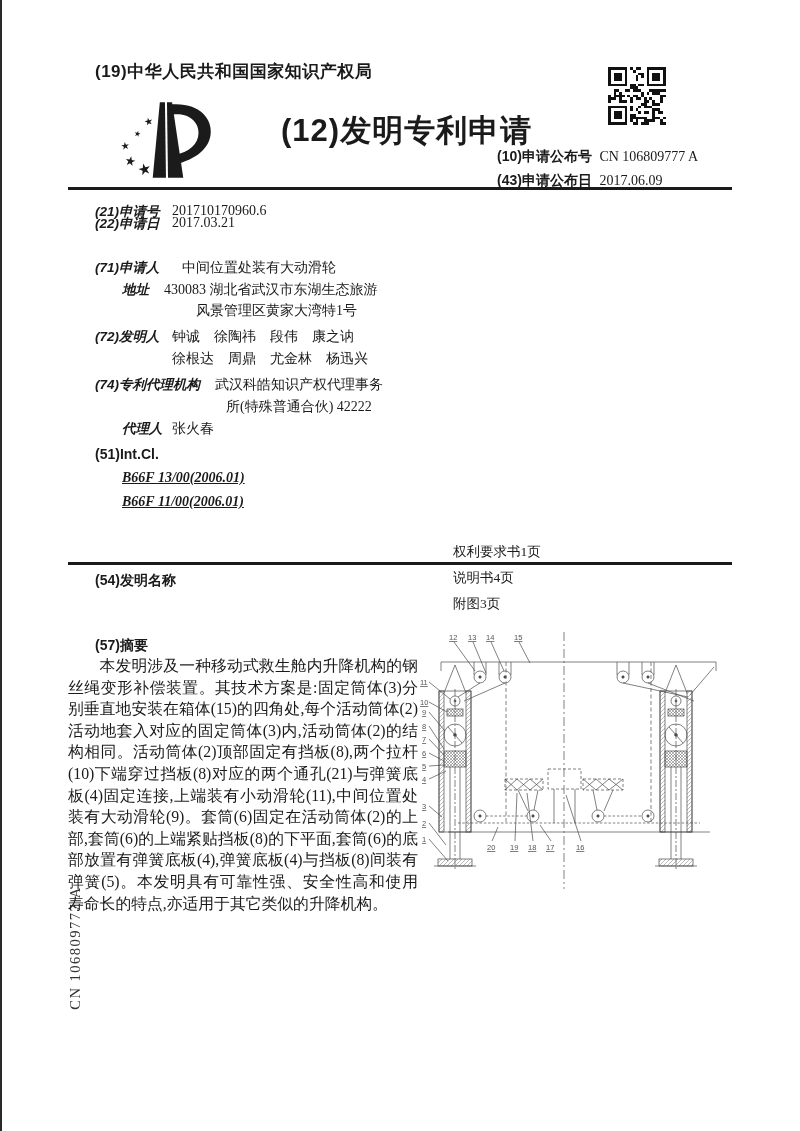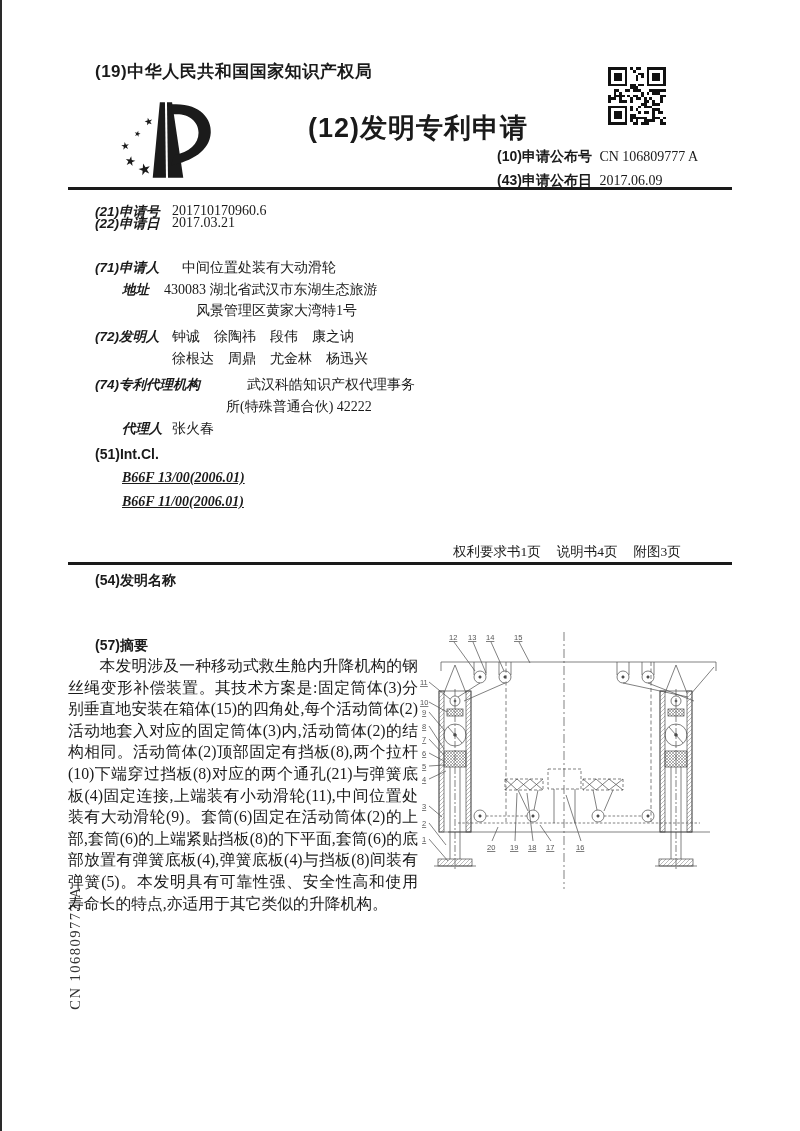--- a/index.html
+++ b/index.html
@@ -6,33 +6,33 @@
   .page{
     position:relative;width:800px;height:1131px;background:#ffffff;
     font-family:"Liberation Serif",serif;color:#1a1a1a;overflow:hidden;
     box-shadow:0 0 6px rgba(0,0,0,.25);
   }
   .edge-line{position:absolute;left:0;top:0;width:2px;height:1131px;background:#2a2a2a;}
   .abs{position:absolute;}
   .lbl{font-family:"Liberation Sans",sans-serif;font-weight:bold;}
   .val{font-family:"Liberation Serif",serif;}
   .office{left:95px;top:60px;font-size:17px;letter-spacing:.5px;}
-  .doc-type{left:308px;top:110px;font-size:27px;letter-spacing:1px;}
+  .doc-type{left:281px;top:110px;font-size:31px;letter-spacing:1px;}
   .qr{left:608px;top:67px;width:58px;height:58px;}
   .logo{left:112px;top:96px;width:112px;height:92px;}
   .pub-line{font-size:14px;white-space:nowrap;}
   .pub-1{left:497px;top:148px;}
   .pub-2{left:497px;top:172px;}
   .pub-line .val{margin-left:4px;}
   .rule{position:absolute;background:#1a1a1a;height:2.5px;}
   .rule-1{left:68px;top:187px;width:664px;}
   .rule-2{left:68px;top:562px;width:664px;}
   .row{font-size:14px;white-space:nowrap;}
   .row .lbl{font-size:13.5px;font-style:italic;}
-  .pages-info{left:453px;top:543px;font-size:13.5px;display:flex;gap:16px;}
+  .pages-info{left:453px;top:543px;font-size:13.5px;display:flex;gap:8px;flex-direction:column;}
   .sec-label{font-size:14px;}
   .invention-title{left:68px;top:593px;width:332px;font-size:16px;line-height:21.5px;text-indent:2em;text-align:justify;}
   .abstract{left:68px;top:655px;width:350px;font-size:15.8px;line-height:21.6px;text-indent:2em;text-align:justify;}
   .side-code{
     left:-49px;top:939px;width:250px;height:18px;
     font-size:14.5px;letter-spacing:1.5px;color:#333;text-align:center;
     transform:rotate(-90deg);transform-origin:center;white-space:nowrap;
   }
   .figure{left:418px;top:627px;width:322px;height:268px;}
   .plbl{font-family:"Liberation Sans",sans-serif;font-size:7.5px;fill:#555;text-decoration:underline;}
@@ -220,21 +220,21 @@
     <span class="val abs" style="left:42px;top:0;">430083 湖北省武汉市东湖生态旅游</span>
   </div>
   <div class="abs row val" style="left:196px;top:302px;">风景管理区黄家大湾特1号</div>
   <div class="abs row" style="left:95px;top:328px;">
     <span class="lbl">(72)发明人</span>
     <span class="val abs" style="left:77px;top:0;">钟诚　徐陶祎　段伟　康之讷</span>
   </div>
   <div class="abs row val" style="left:172px;top:350px;">徐根达　周鼎　尤金林　杨迅兴</div>
   <div class="abs row" style="left:95px;top:376px;">
     <span class="lbl">(74)专利代理机构</span>
-    <span class="val abs" style="left:120px;top:0;margin-left:32px;">武汉科皓知识产权代理事务</span>
+    <span class="val abs" style="left:120px;top:0;">武汉科皓知识产权代理事务</span>
   </div>
   <div class="abs row val" style="left:226px;top:398px;">所(特殊普通合伙) 42222</div>
   <div class="abs row" style="left:122px;top:420px;text-align:right;">
     <span class="lbl">代理人</span>
     <span class="val abs" style="left:50px;top:0;">张火春</span>
   </div>
   <div class="abs row lbl" style="left:95px;top:446px;">(51)Int.Cl.</div>
   <div class="abs row val italic" style="left:122px;top:470px;">B66F 13/00(2006.01)</div>
   <div class="abs row val italic" style="left:122px;top:494px;">B66F 11/00(2006.01)</div>
 

